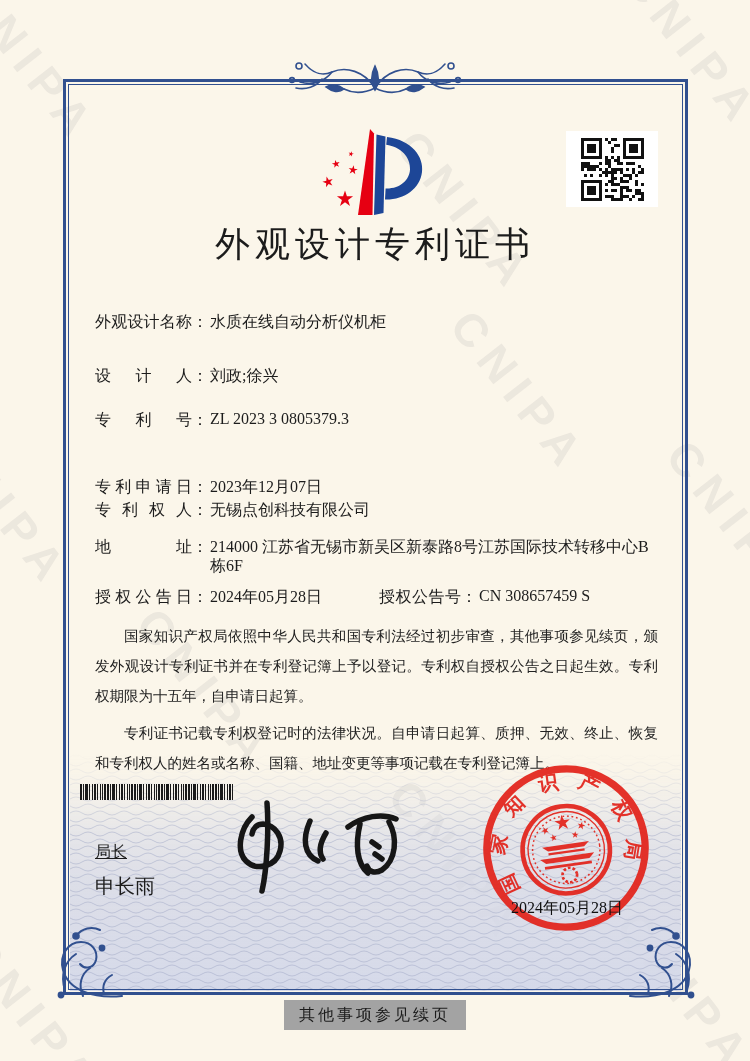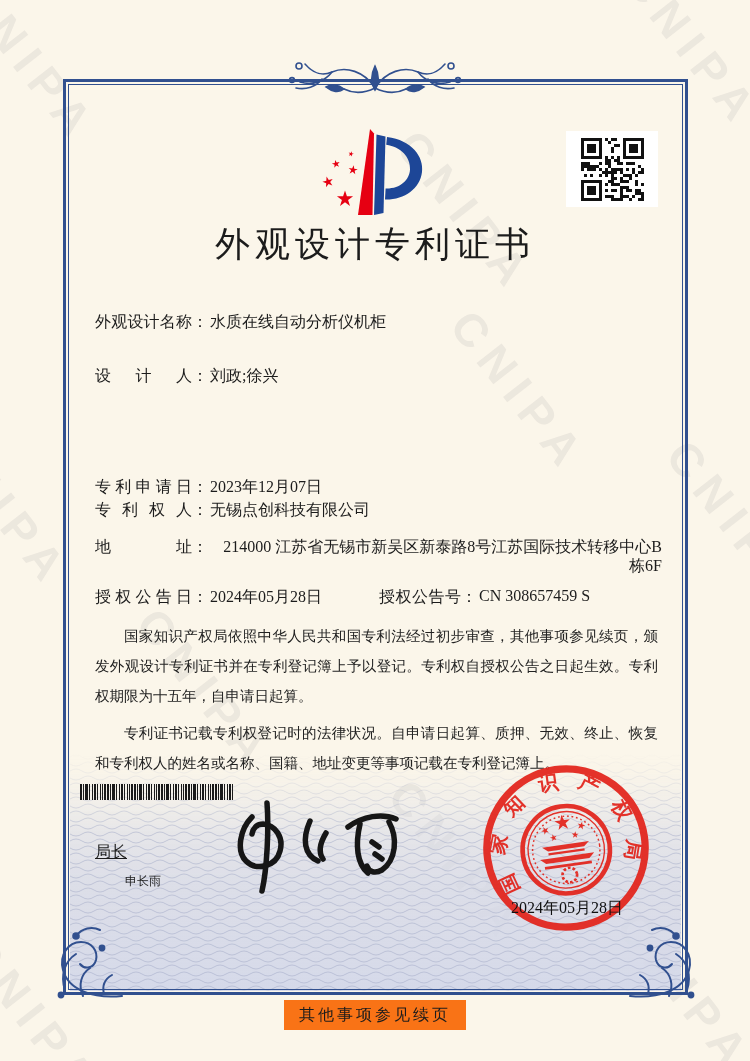--- a/index.html
+++ b/index.html
@@ -19,39 +19,39 @@
   .waveband svg{position:absolute;left:0;top:0;}
   .cert-no{position:absolute;left:95px;top:127px;font-size:17px;letter-spacing:1.5px;z-index:4;}
   .logo{position:absolute;left:320px;top:127px;z-index:4;}
   .qr-box{position:absolute;left:566px;top:131px;width:92px;height:76px;background:#fff;z-index:4;
           display:flex;align-items:center;justify-content:center;}
   .title{position:absolute;left:0;top:221px;width:750px;text-align:center;font-size:35px;
          font-weight:500;letter-spacing:5px;z-index:4;}
   .frow{position:absolute;left:95px;font-size:16px;z-index:4;white-space:nowrap;}
   .flabel{display:inline-block;width:97px;text-align:justify;text-align-last:justify;vertical-align:top;}
   .fcolon{display:inline-block;vertical-align:top;margin-right:2px;}
-  .fvalue{display:inline-block;vertical-align:top;text-align:right;}
+  .fvalue{display:inline-block;vertical-align:top;}
   .fvalue.wrap{white-space:normal;width:452px;line-height:19px;}
   .frow.col2{left:379px;}
   .frow.col2 .flabel{width:82px;}
   .paras{position:absolute;left:95px;top:621px;width:563px;font-size:14.5px;line-height:30px;
          text-align:justify;z-index:4;color:#222;}
   .paras p{margin:0 0 7px 0;text-indent:2em;}
   .barcode{position:absolute;left:80px;top:784px;z-index:4;}
   .officer-title{position:absolute;left:95px;top:842px;font-size:16px;z-index:4;
                  font-family:"Liberation Sans","DejaVu Sans",sans-serif;text-decoration:underline;}
-  .officer-name{position:absolute;left:95px;top:873px;font-size:12px;z-index:4;
-                font-family:Liberation Serif, serif;margin-left:30px;}
+  .officer-name{position:absolute;left:95px;top:873px;font-size:20px;z-index:4;
+                font-family:Liberation Serif, serif;}
   .signature{position:absolute;left:222px;top:797px;z-index:4;}
   .seal{position:absolute;left:475px;top:757px;z-index:5;transform:rotate(-8deg);}
   .seal-date{position:absolute;left:478px;top:898px;width:178px;text-align:center;
              font-size:16px;z-index:6;color:#111;}
   .page-info{position:absolute;left:0;top:965px;width:750px;text-align:center;
              font-size:13.5px;z-index:4;}
-  .note-box{position:absolute;left:284px;top:1000px;width:182px;height:30px;background:#f97316;
+  .note-box{position:absolute;left:284px;top:1000px;width:182px;height:30px;background:#a3a3a3;
             z-index:4;display:flex;align-items:center;justify-content:center;}
   .note-box span{font-size:16px;letter-spacing:3px;}
   .ornament-top{position:absolute;left:268px;top:57px;z-index:4;}
   .corner{position:absolute;z-index:4;}
   .corner.left{left:52px;top:924px;}
   .corner.right{left:626px;top:924px;transform:scaleX(-1);}
 </style>
 </head>
 <body>
 
@@ -382,20 +382,23 @@
   </div>
 
   <div class="title">外观设计专利证书</div>
 
   <div class="frow" style="top:312px">
     <span class="flabel">外观设计名称</span><span class="fcolon">：</span><span class="fvalue">水质在线自动分析仪机柜</span>
   </div>
   <div class="frow" style="top:366px">
     <span class="flabel">设计人</span><span class="fcolon">：</span><span class="fvalue">刘政;徐兴</span>
   </div>
+  <div class="frow" style="top:410px">
+    <span class="flabel">专利号</span><span class="fcolon">：</span><span class="fvalue">ZL 2023 3 0805379.3</span>
+  </div>
   <div class="frow" style="top:477px">
     <span class="flabel">专利申请日</span><span class="fcolon">：</span><span class="fvalue">2023年12月07日</span>
   </div>
   <div class="frow" style="top:500px">
     <span class="flabel">专利权人</span><span class="fcolon">：</span><span class="fvalue">无锡点创科技有限公司</span>
   </div>
   <div class="frow" style="top:537px">
     <span class="flabel">地址</span><span class="fcolon">：</span><span class="fvalue wrap">214000 江苏省无锡市新吴区新泰路8号江苏国际技术转移中心B栋6F</span>
   </div>
   <div class="frow" style="top:587px">

